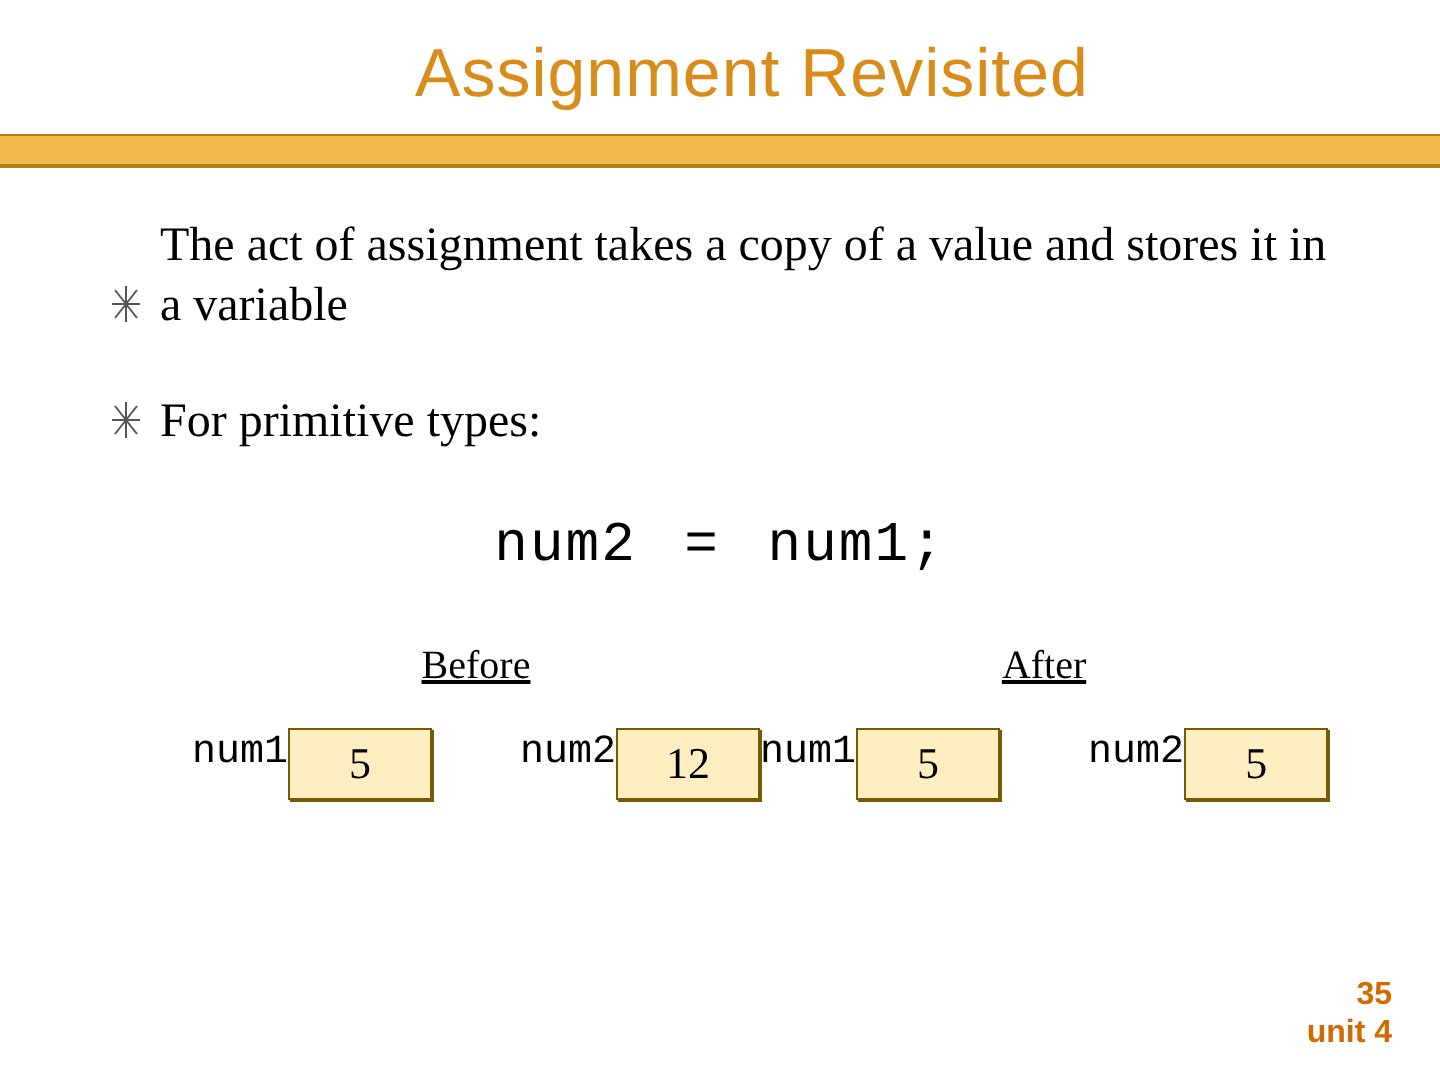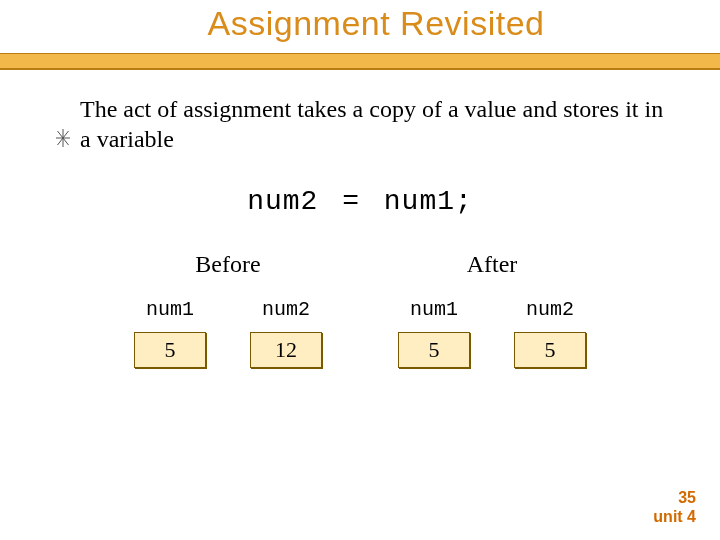--- a/index.html
+++ b/index.html
@@ -16,21 +16,21 @@
   .slide {
     width: 720px;
     height: 540px;
     position: relative;
     box-sizing: border-box;
   }
   .title {
     text-align: center;
     font-size: 34px;
     color: #d98c1a;
-    padding-top: 4px;
+    padding-top: 18px;
     font-family: Arial, Helvetica, sans-serif;
     font-weight: 400;
     letter-spacing: 0.5px;
     margin-left: 32px;
   }
   .hr-band {
     margin-top: 10px;
     height: 14px;
     background: #f2b94a;
     border-top: 1px solid #b87d12;
@@ -68,31 +68,32 @@
   }
   .diagram {
     display: flex;
     justify-content: space-around;
     padding: 0 40px;
   }
   .dia-col {
     text-align: center;
   }
   .dia-heading {
-    font-size: 24px;
+    font-size: 20px;
+    text-decoration: underline;
     margin-bottom: 18px;
   }
   .dia-row {
     display: flex;
     gap: 44px;
     justify-content: center;
   }
   .var {
     display: flex;
-    flex-direction: column;
+    flex-direction: row;
     align-items: center;
   }
   .var-label {
     font-family: "Courier New", Courier, monospace;
     font-size: 20px;
     margin-bottom: 10px;
   }
   .var-box {
     width: 70px;
     height: 34px;
@@ -131,20 +132,31 @@
         <svg width="14" height="18" viewBox="0 0 14 18">
           <line x1="7" y1="0" x2="7" y2="18" stroke="#555" stroke-width="1"></line>
           <line x1="0" y1="9" x2="14" y2="9" stroke="#555" stroke-width="1"></line>
           <line x1="1.5" y1="2" x2="12.5" y2="16" stroke="#555" stroke-width="1"></line>
           <line x1="12.5" y1="2" x2="1.5" y2="16" stroke="#555" stroke-width="1"></line>
         </svg>
       </span>
       <span class="text">The act of assignment takes a copy of a value and stores it in a variable</span>
     </div>
 
+    <div class="bullet">
+      <span class="icon">
+        <svg width="14" height="18" viewBox="0 0 14 18">
+          <line x1="7" y1="0" x2="7" y2="18" stroke="#555" stroke-width="1"></line>
+          <line x1="0" y1="9" x2="14" y2="9" stroke="#555" stroke-width="1"></line>
+          <line x1="1.5" y1="2" x2="12.5" y2="16" stroke="#555" stroke-width="1"></line>
+          <line x1="12.5" y1="2" x2="1.5" y2="16" stroke="#555" stroke-width="1"></line>
+        </svg>
+      </span>
+      <span class="text">For primitive types:</span>
+    </div>
 
     <div class="code-line">num2 = num1;</div>
 
     <div class="diagram">
 
       <div class="dia-col">
         <div class="dia-heading">Before</div>
         <div class="dia-row">
           <div class="var">
             <div class="var-label">num1</div>

